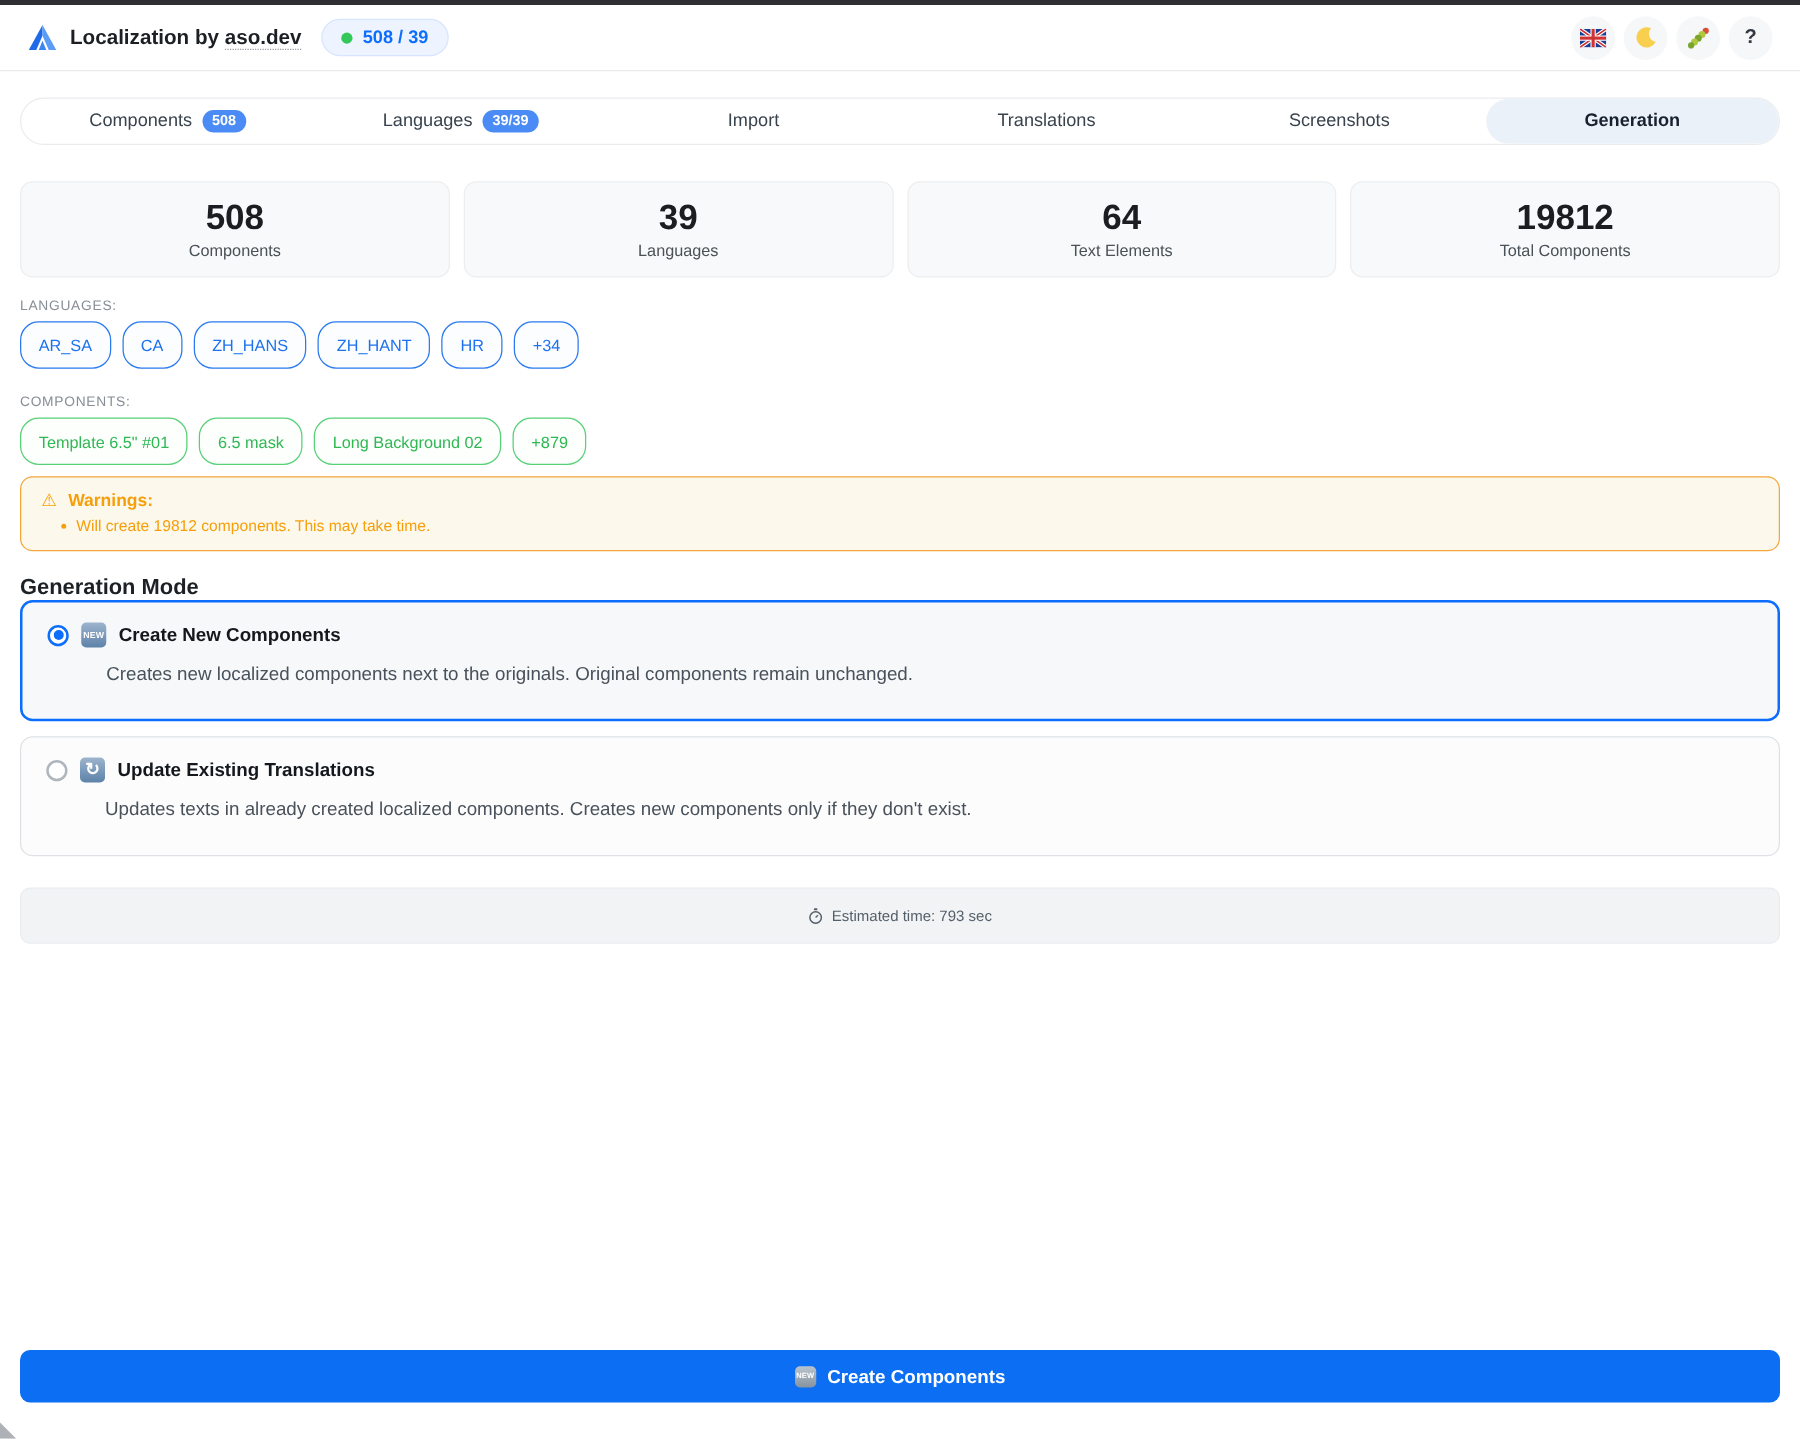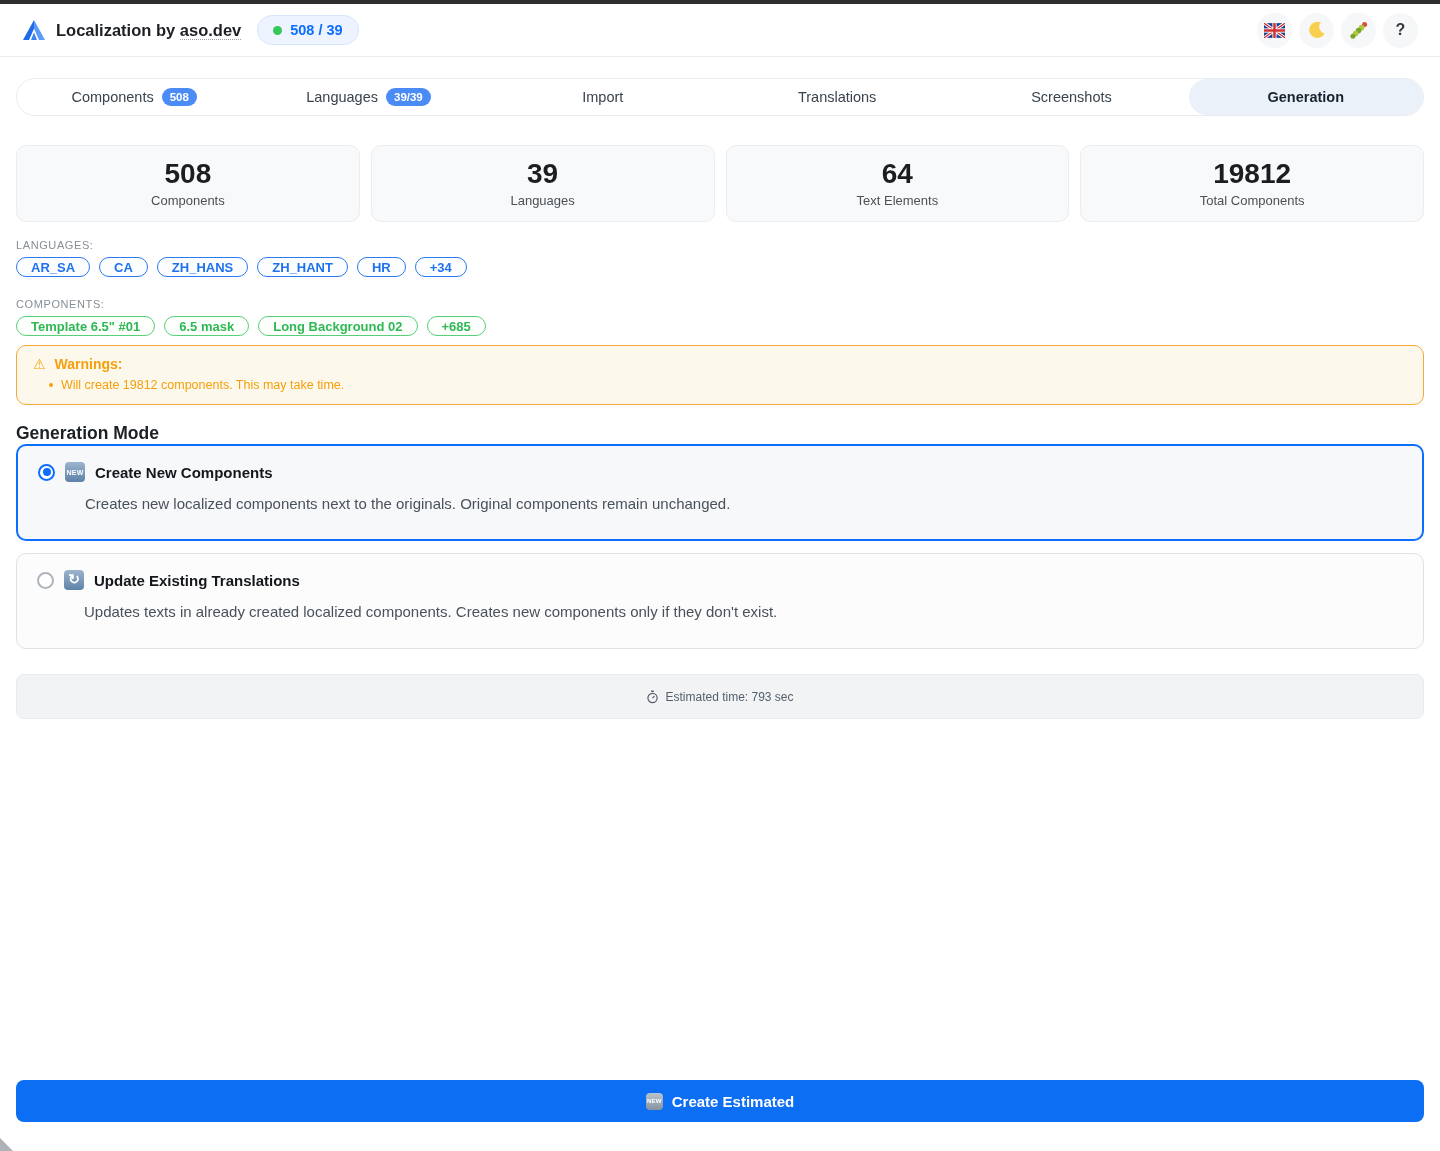--- a/index.html
+++ b/index.html
@@ -31,21 +31,21 @@
 
   
   .stats { margin-top:29px; flex:none; display:flex; gap:11px; }
   .stat-card { flex:1; height:77px; background:#f8f9fa; border:1px solid #ebedef; border-radius:10px; display:flex; flex-direction:column; align-items:center; justify-content:center; gap:3px; }
   .stat-value { font-size:28px; font-weight:bold; color:#1b1e21; line-height:1.1; }
   .stat-label { font-size:13px; color:#4a5157; }
 
   
   .section-label { margin-top:17px; font-size:11px; letter-spacing:0.6px; color:#878e95; font-weight:normal; }
   .chip-row { margin-top:6px; display:flex; gap:9px; flex:none; }
-  .chip { height:20px; display:flex; align-items:center; padding:0 14px; border-radius:15px; font-size:13px; font-weight:bold; background:#fcfdff; cursor:pointer; }
+  .chip { height:38px; display:flex; align-items:center; padding:0 14px; border-radius:15px; font-size:13px; font-weight:normal; background:#fcfdff; cursor:pointer; }
   .chip.blue { border:1.5px solid #2a7af0; color:#1f72ee; }
   .chip.green { border:1.5px solid #57d078; color:#2fb854; background:#fcfffc; }
   .chips-components { margin-top:6px; }
   .label-components { margin-top:21px; }
 
   
   .warning-box { margin-top:9px; flex:none; border:1.5px solid #f3a73c; background:#fdf8ec; border-radius:10px; padding:10px 16px 12px; }
   .warning-title-row { display:flex; align-items:center; gap:9px; }
   .warning-icon { color:#f59f00; font-size:14px; }
   .warning-title { color:#f59f0b; font-size:14px; font-weight:bold; }
@@ -185,21 +185,21 @@
     <span class="chip blue">ZH_HANT</span>
     <span class="chip blue">HR</span>
     <span class="chip blue">+34</span>
   </div>
 
   <div class="section-label label-components">COMPONENTS:</div>
   <div class="chip-row chips-components">
     <span class="chip green">Template 6.5" #01</span>
     <span class="chip green">6.5 mask</span>
     <span class="chip green">Long Background 02</span>
-    <span class="chip green">+685</span>
+    <span class="chip green">+879</span>
   </div>
 
   <div class="warning-box">
     <div class="warning-title-row">
       <span class="warning-icon">⚠</span>
       <span class="warning-title">Warnings:</span>
     </div>
     <div class="warning-item">
       <span class="warning-bullet"></span>
       <span>Will create 19812 components. This may take time.</span>
@@ -239,18 +239,18 @@
     <span class="est-text">Estimated time: 793 sec</span>
   </div>
 
 
   <div class="spacer"></div>
 
   <button class="create-btn">
     <span class="emoji-square">
         <span class="new-txt">NEW</span>
       </span>
-    <span class="create-btn-label">Create Estimated</span>
+    <span class="create-btn-label">Create Components</span>
   </button>
 
 </div>
 
 <div class="resize-corner"></div>
 
 </body></html>

